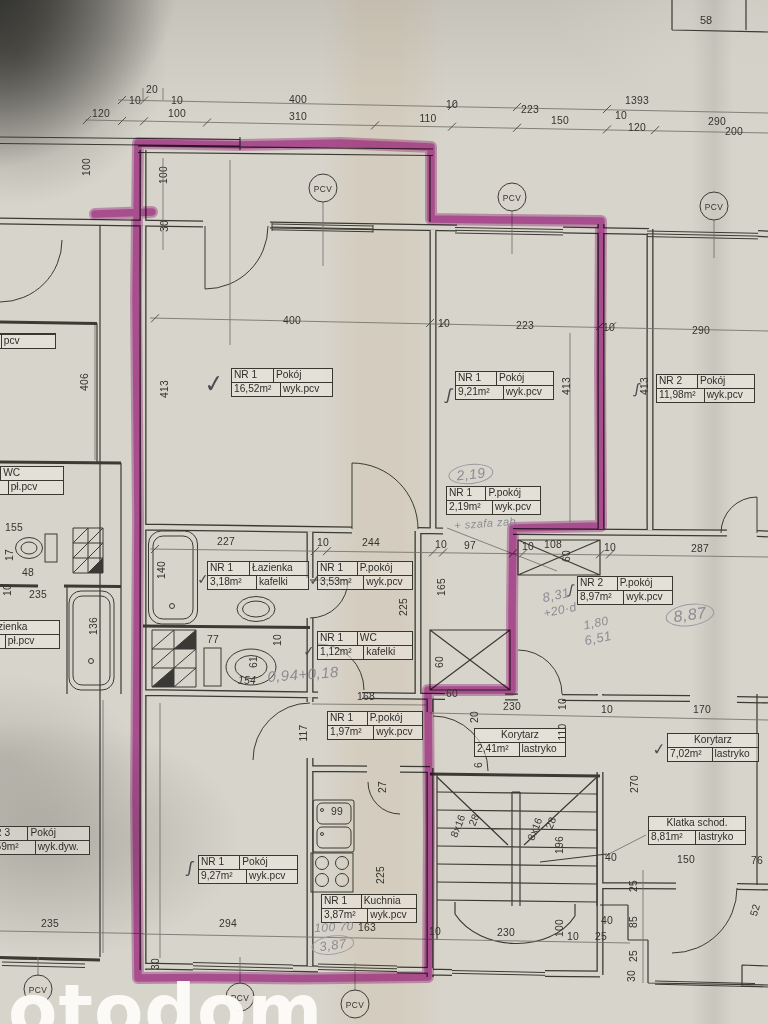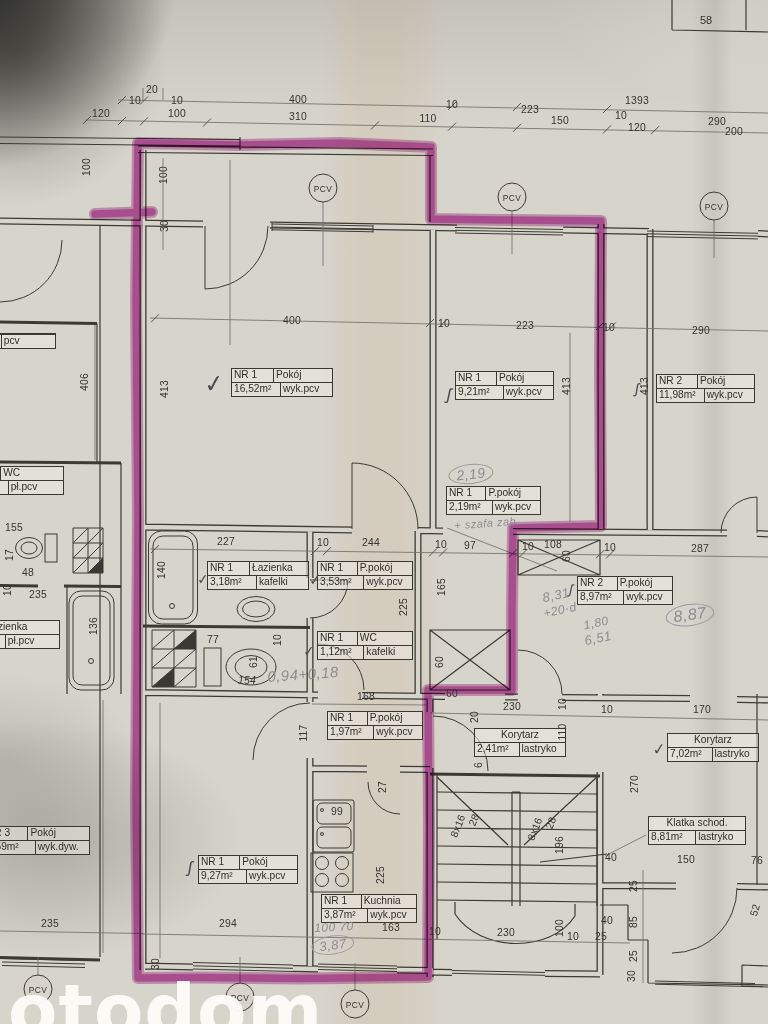--- a/index.html
+++ b/index.html
@@ -415,21 +415,21 @@
       <span class="dim" style="left: 303px; top: 733px; transform: translate(-50%, -50%) rotate(-90deg);">117</span>
       <span class="dim" style="left: 634px; top: 784px; transform: translate(-50%, -50%) rotate(-90deg);">270</span>
       <span class="dim" style="left: 458px; top: 826px; transform: translate(-50%, -50%) rotate(-68deg);">8x16</span>
       <span class="dim" style="left: 474px; top: 820px; transform: translate(-50%, -50%) rotate(-68deg);">28</span>
       <span class="dim" style="left: 535px; top: 829px; transform: translate(-50%, -50%) rotate(-68deg);">8x16</span>
       <span class="dim" style="left: 551px; top: 823px; transform: translate(-50%, -50%) rotate(-68deg);">28</span>
       <span class="dim" style="left: 559px; top: 845px; transform: translate(-50%, -50%) rotate(-90deg);">196</span>
       <span class="dim" style="left: 228px; top: 923px; transform: translate(-50%, -50%) rotate(0deg);">294</span>
       <span class="dim" style="left: 50px; top: 923px; transform: translate(-50%, -50%) rotate(0deg);">235</span>
       <span class="dim" style="left: 155px; top: 964px; transform: translate(-50%, -50%) rotate(-90deg);">30</span>
-      <span class="dim" style="left: 367px; top: 927px; transform: translate(-50%, -50%) rotate(0deg); margin-left: 24px;">163</span>
+      <span class="dim" style="left: 367px; top: 927px; transform: translate(-50%, -50%) rotate(0deg);">163</span>
       <span class="dim" style="left: 435px; top: 931px; transform: translate(-50%, -50%) rotate(0deg);">10</span>
       <span class="dim" style="left: 506px; top: 932px; transform: translate(-50%, -50%) rotate(0deg);">230</span>
       <span class="dim" style="left: 559px; top: 928px; transform: translate(-50%, -50%) rotate(-90deg);">100</span>
       <span class="dim" style="left: 573px; top: 936px; transform: translate(-50%, -50%) rotate(0deg);">10</span>
       <span class="dim" style="left: 601px; top: 936px; transform: translate(-50%, -50%) rotate(0deg);">25</span>
       <span class="dim" style="left: 607px; top: 920px; transform: translate(-50%, -50%) rotate(0deg);">40</span>
       <span class="dim" style="left: 611px; top: 857px; transform: translate(-50%, -50%) rotate(0deg);">40</span>
       <span class="dim" style="left: 686px; top: 859px; transform: translate(-50%, -50%) rotate(0deg);">150</span>
       <span class="dim" style="left: 757px; top: 860px; transform: translate(-50%, -50%) rotate(0deg);">76</span>
       <span class="dim" style="left: 633px; top: 886px; transform: translate(-50%, -50%) rotate(-90deg);">25</span>

